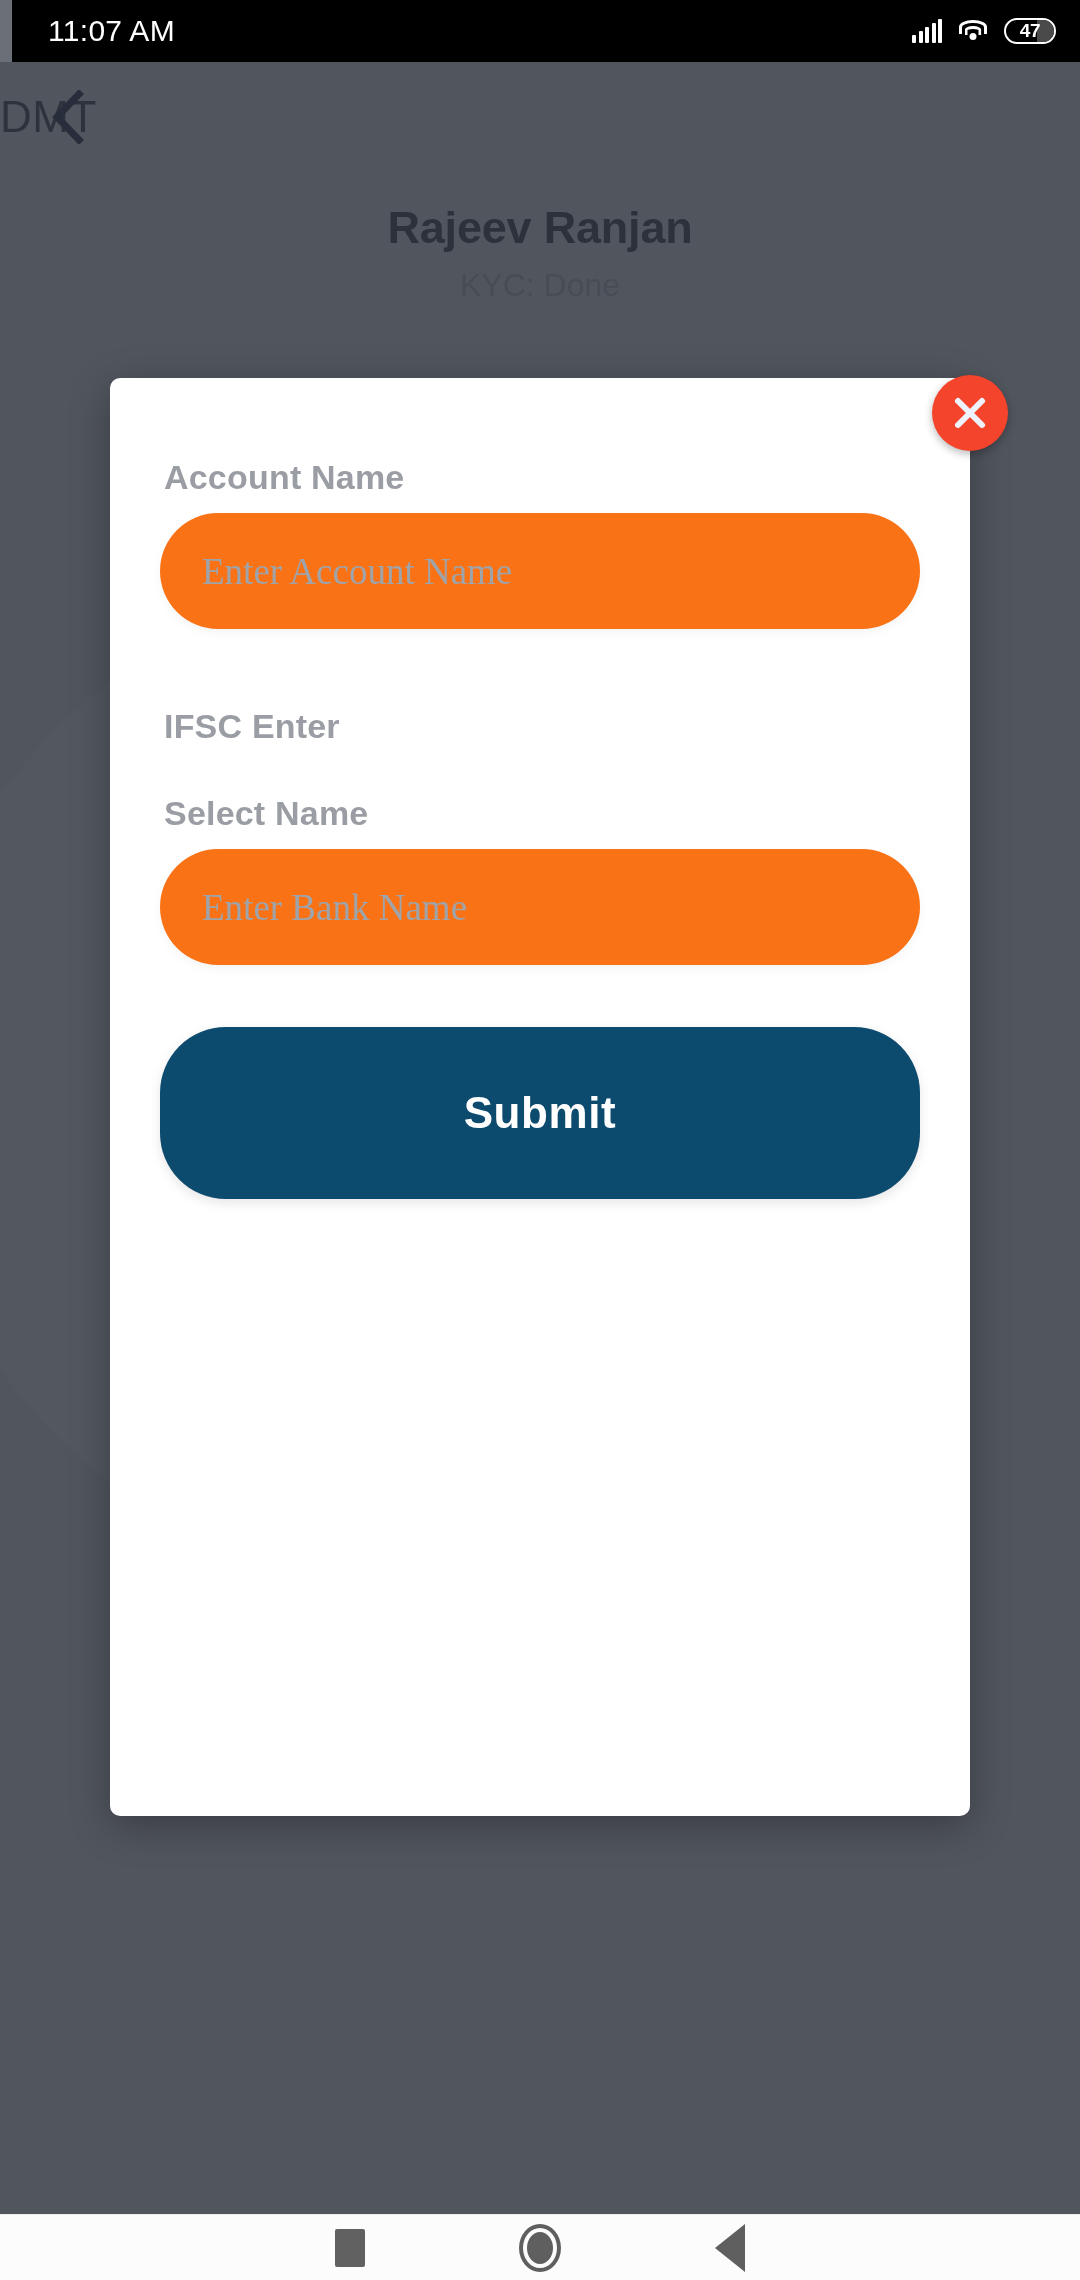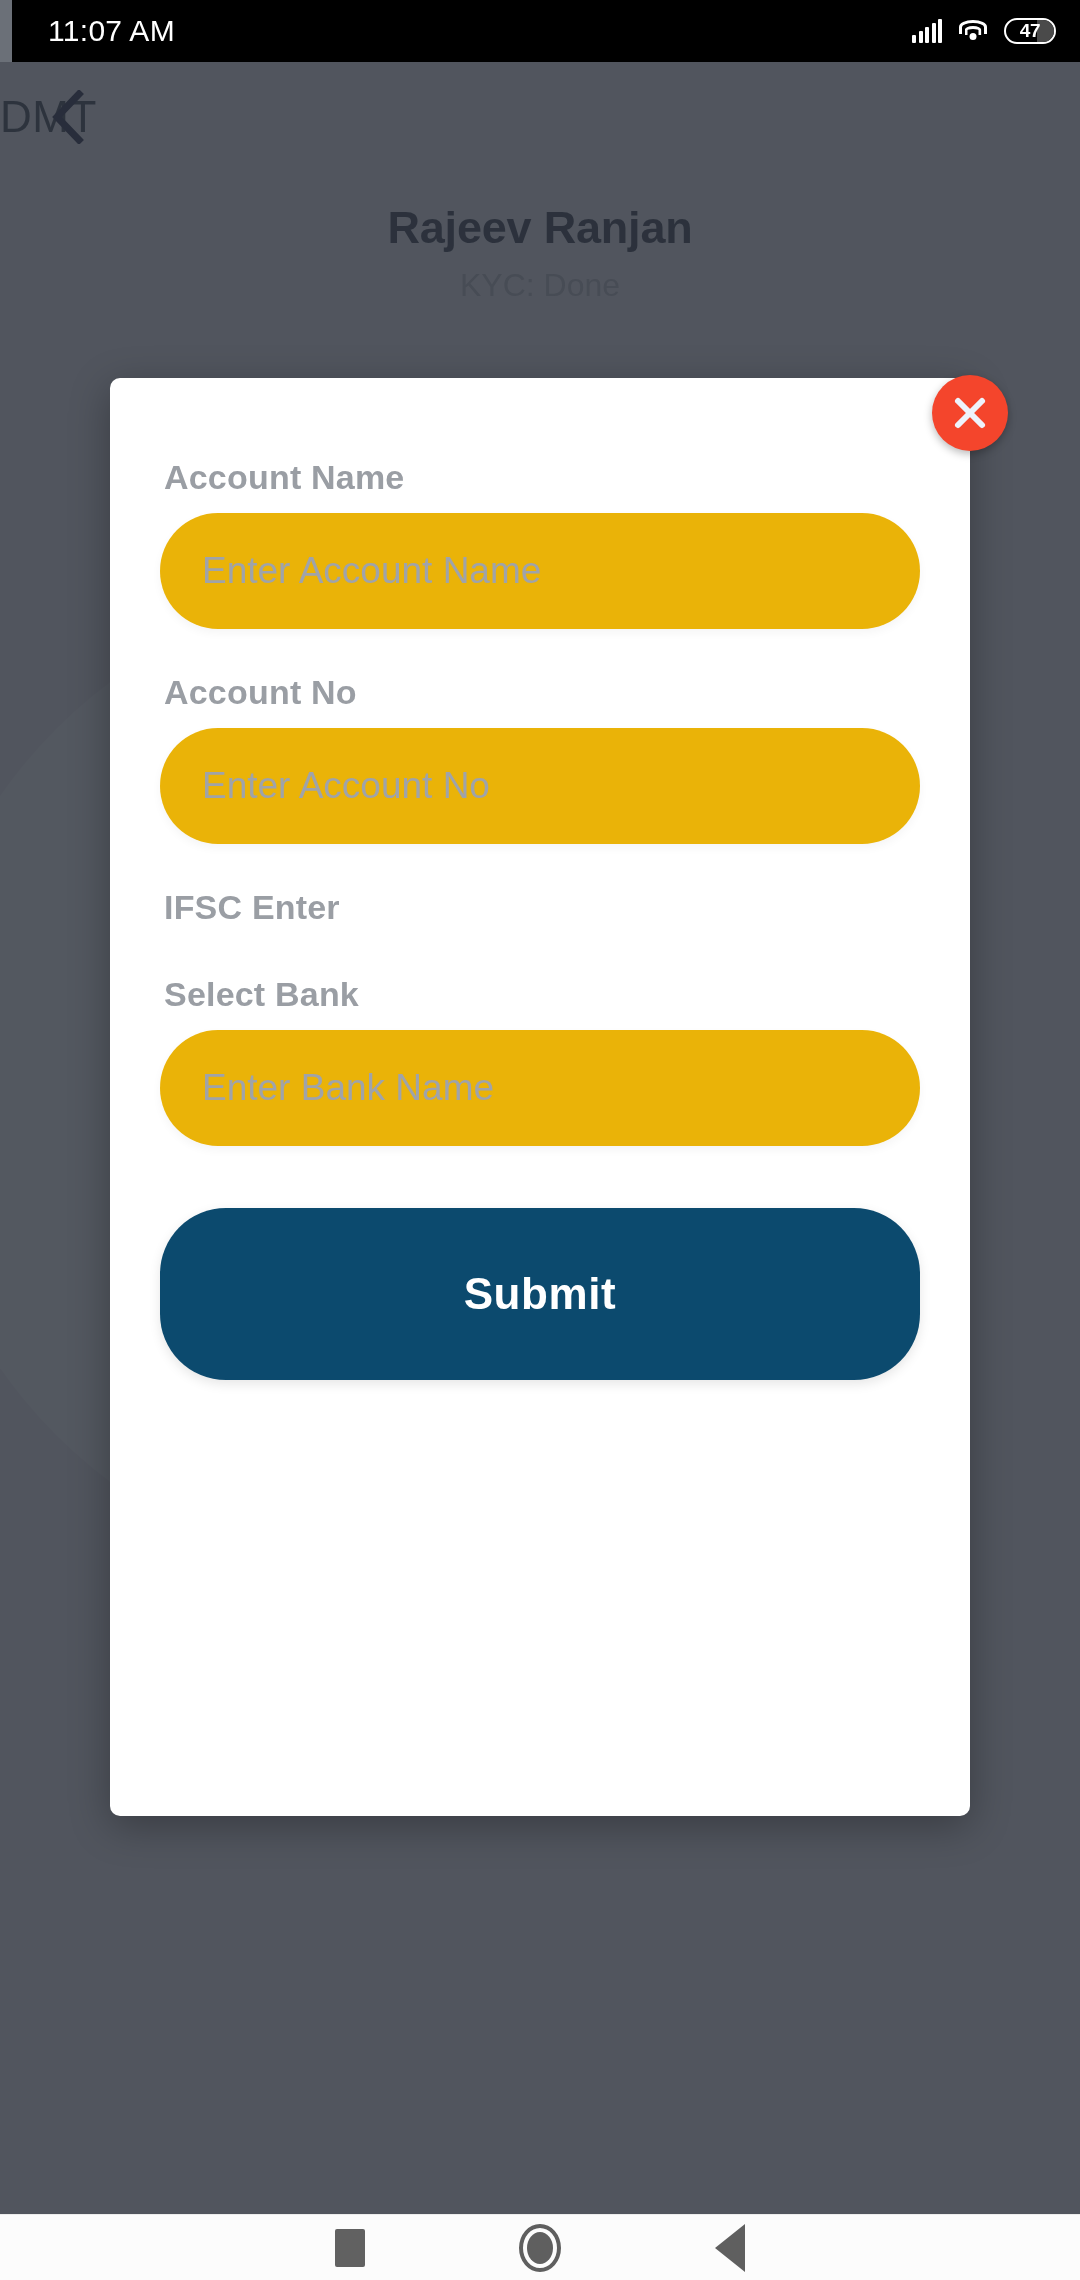--- a/index.html
+++ b/index.html
@@ -99,23 +99,23 @@
   }
   .close-btn svg { display:block; }
 
   .field { margin-bottom:10px; }
   .field-label {
     font-size:34px; font-weight:700; color:#9a9ea4;
     margin:0 0 16px 4px; letter-spacing:.2px;
   }
   .field-input {
     width:760px; height:116px; border-radius:58px;
-    background:#eab308; border:none; outline:none;
+    background:#f97316; border:none; outline:none;
     padding:0 42px; font-size:37px; color:#2d3138;
-    font-family:Liberation Sans, sans-serif;
+    font-family:Liberation Serif, serif;
     box-shadow:0 4px 10px rgba(0,0,0,.045);
   }
   .field-input::placeholder { color:#9fa3aa; }
   .field-gap-1 { height:34px; }
   .field-gap-2 { height:34px; }
   .field-gap-3 { height:32px; }
 
   .submit-wrap { margin-top:62px; }
   .submit-btn {
     width:760px; height:172px; border-radius:66px;
@@ -203,33 +203,29 @@
   </div>
 
   <div class="dialog">
 
     <div class="field">
       <div class="field-label">Account Name</div>
       <input class="field-input" type="text" placeholder="Enter Account Name" style="">
     </div>
     <div class="field-gap-1"></div>
 
-    <div class="field">
-      <div class="field-label">Account No</div>
-      <input class="field-input" type="text" placeholder="Enter Account No" style="">
-    </div>
     <div class="field-gap-2"></div>
 
     <div class="field">
       <div class="field-label">IFSC Enter</div>
     </div>
     <div class="field-gap-3"></div>
 
     <div class="field">
-      <div class="field-label">Select Bank</div>
+      <div class="field-label">Select Name</div>
       <input class="field-input" type="text" placeholder="Enter Bank Name" style="">
     </div>
 
     <div class="submit-wrap">
       <button class="submit-btn">Submit</button>
     </div>
   </div>
 
   <div class="navbar">
     <div class="nav-item">

